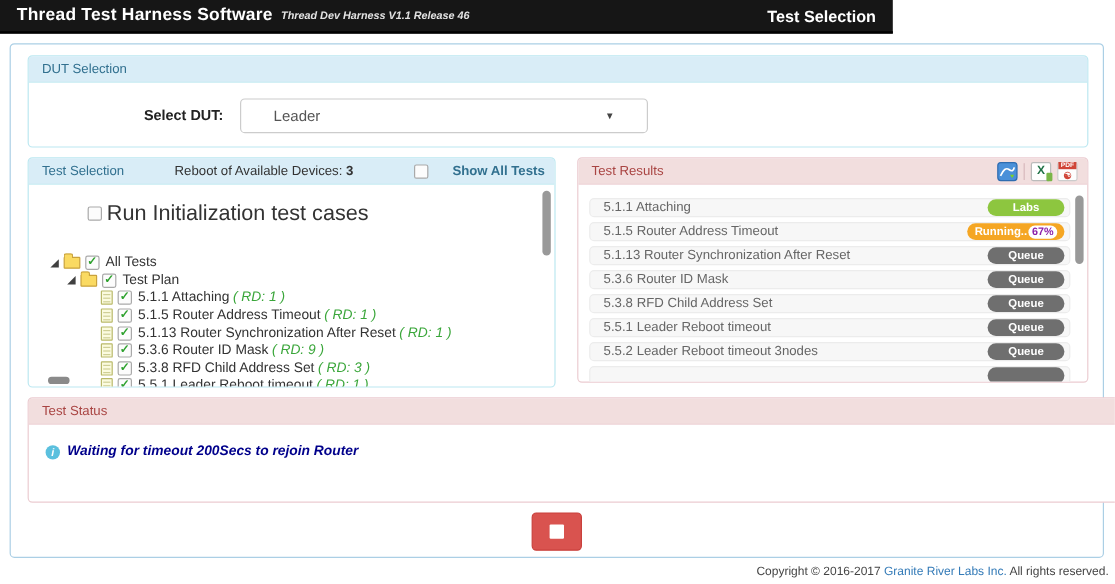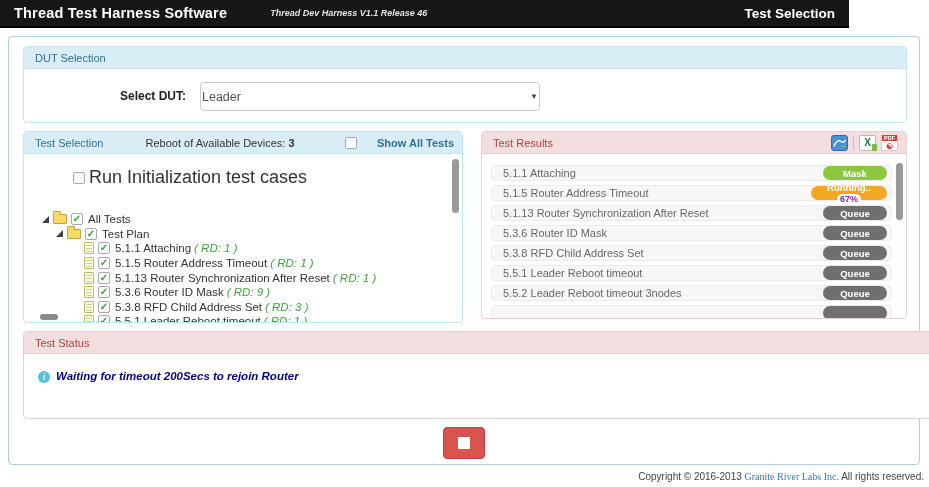--- a/index.html
+++ b/index.html
@@ -6,25 +6,24 @@
   html,body { width: 929px; height: 487px; }
   body {
     position: relative;
     font-family: "Liberation Sans", sans-serif;
     background: #fff;
     overflow: hidden;
   }
 
   
   .topbar {
-    position: absolute; left: 0; top: 0; width: 849px; height: 28px;
+    position: absolute; left: 0; top: 0; width: 744px; height: 28px;
     background: var(--topbar-bg, #161616);
     display: flex; align-items: center; padding: 0 14px;
     border-bottom: 2px solid #000;
-    gap: 36px;
   }
   .brand { color: #fff; font-weight: bold; font-size: 14.5px; letter-spacing: .2px; }
   .brand-sub { color: #e3e3e3; font-style: italic; font-size: 9px; margin-left: 7px; font-weight: bold; }
   .topbar-page { margin-left: auto; color: #fff; font-weight: bold; font-size: 13.5px; }
 
   
   .container {
     position: absolute; left: 8px; top: 36px; width: 912px; height: 429px;
     background: #fff; border: 1px solid var(--outer-border, #abcfe5); border-radius: 4px;
   }
@@ -41,21 +40,21 @@
   .panel.blue .panel-head { background: var(--panel-blue-bg, #d9edf7); color: var(--panel-blue-text, #31708f); border-bottom: 1px solid var(--panel-blue-border, #bce8f1); }
   .panel.pink .panel-head { background: var(--panel-pink-bg, #f2dede); color: var(--panel-pink-text, #a94442); border-bottom: 1px solid var(--panel-pink-border, #ebccd1); }
 
   
   .dut-panel { left: 14px; top: 9px; width: 884px; height: 77px; }
   .dut-body { position: relative; height: 54px; }
   .dut-label { position: absolute; left: 0; top: 20px; width: 162px; text-align: right; font-weight: bold; font-size: 12px; color: #222; }
   .dut-select {
     position: absolute; left: 176px; top: 13px; width: 340px; height: 29px;
     border: 1px solid #ccc; border-radius: 4px; background: #fff;
-    display: flex; align-items: center; padding: 0 1px;
+    display: flex; align-items: center; padding: 0 27px;
     font-size: 12.5px; color: #555; cursor: pointer;
   }
   .dut-select .caret { margin-left: auto; font-size: 8px; color: #444; }
 
   
   .ts-panel { left: 14px; top: 94px; width: 440px; height: 192px; }
   .ts-head-title { flex: none; }
   .ts-devices { margin-left: 42px; color: #333; font-size: 11px; }
   .ts-devices b { font-weight: bold; }
   .ts-showall { margin-left: auto; display: flex; align-items: center; gap: 20px; font-weight: bold; color: var(--panel-blue-text, #31708f); font-size: 11px; cursor: pointer; padding-left: 44px; }
@@ -115,21 +114,21 @@
     height: 16px; margin-bottom: 4px; padding: 0 4px 0 11px;
     background: #f7f7f7; border: 1px solid #ececec; border-radius: 4px;
     display: flex; align-items: center; font-size: 11px; color: #666;
   }
   .badge {
     margin-left: auto; min-width: 64px; height: 14px; border-radius: 8px;
     display: inline-flex; align-items: center; justify-content: center;
     color: #fff; font-size: 9.5px; font-weight: bold; padding: 0 6px;
   }
   .badge.pass { background: var(--pass-green, #8dc63f); }
-  .badge.running { background: var(--running-orange, #f5a623); min-width: 76px; gap: 1px; flex-direction: column; }
+  .badge.running { background: var(--running-orange, #f5a623); min-width: 76px; gap: 1px; }
   .badge.running .pct { background: #fff; color: var(--progress-purple, #8b1fa9); border-radius: 7px; padding: 0 3px; font-size: 9px; line-height: 11px; }
   .badge.queue { background: var(--queue-gray, #6f6f6f); }
   .tr-scroll-v { right: 3px; top: 9px; height: 57px; }
 
   
   .st-panel { left: 14px; top: 294px; width: 912px; height: 88px; }
   .st-body { position: relative; padding: 16px 14px; display: flex; align-items: flex-start; gap: 6px; }
   .info-icon {
     width: 12px; height: 12px; border-radius: 50%; background: var(--info-blue, #5bc0de);
     color: #fff; font-size: 9px; font-weight: bold; font-style: italic;
@@ -143,21 +142,21 @@
     width: 42px; height: 32px; background: var(--stop-red, #d9534f);
     border: 1px solid #c9403c; border-radius: 4px; cursor: pointer;
     display: flex; align-items: center; justify-content: center;
   }
   .stop-square { width: 12px; height: 12px; background: #fff; border-radius: 1px; }
 
   
   .footer {
     position: absolute; right: 5px; top: 471px; font-size: 10px; color: #444;
   }
-  .footer a { color: var(--link-blue, #337ab7); text-decoration: none; cursor: pointer; font-family: Liberation Serif, serif; }
+  .footer a { color: var(--link-blue, #337ab7); text-decoration: none; cursor: pointer; }
 </style>
 </head>
 <body>
 
 <div class="topbar">
   <span class="brand">Thread Test Harness Software</span>
   <span class="brand-sub">Thread Dev Harness V1.1 Release 46</span>
   <span class="topbar-page">Test Selection</span>
 </div>
 
@@ -261,21 +260,21 @@
         <span class="tr-icon icon-excel">X</span>
         <span class="tr-icon icon-pdf">
           <span class="pdf-tag">PDF</span>
           <span class="pdf-swirl">☯</span>
         </span>
       </span>
     </div>
     <div class="tr-body">
       <div class="res-row">
         <span>5.1.1 Attaching</span>
-        <span class="badge pass">Mask</span>
+        <span class="badge pass">Labs</span>
       </div>
       <div class="res-row">
         <span>5.1.5 Router Address Timeout</span>
         <span class="badge running">
             <span>Running..</span>
             <span class="pct">67%</span>
           </span>
       </div>
       <div class="res-row">
         <span>5.1.13 Router Synchronization After Reset</span>
@@ -312,14 +311,14 @@
     </div>
   </div>
 
   <div class="stop-btn">
     <span class="stop-square"></span>
   </div>
 
 </div>
 
 <div class="footer">
-  <span>Copyright © 2016-2013 </span><a>Granite River Labs Inc.</a><span> All rights reserved.</span>
+  <span>Copyright © 2016-2017 </span><a>Granite River Labs Inc.</a><span> All rights reserved.</span>
 </div>
 
 </body></html>

